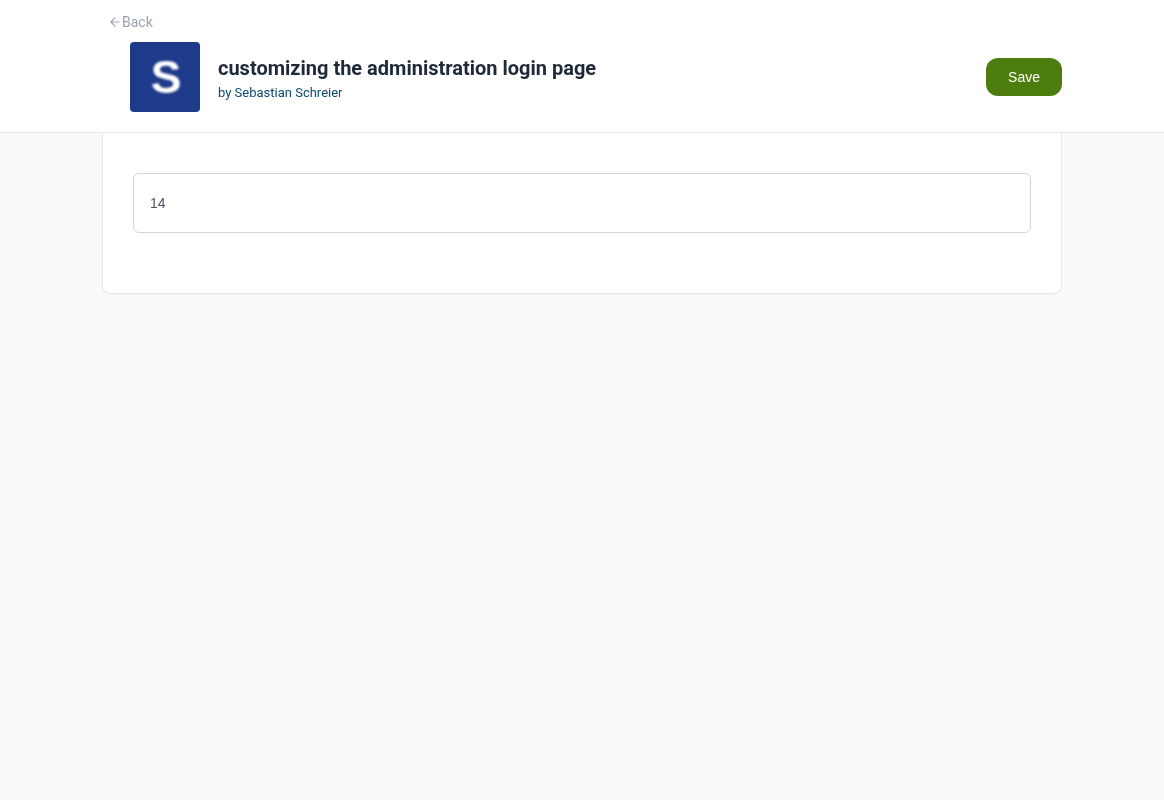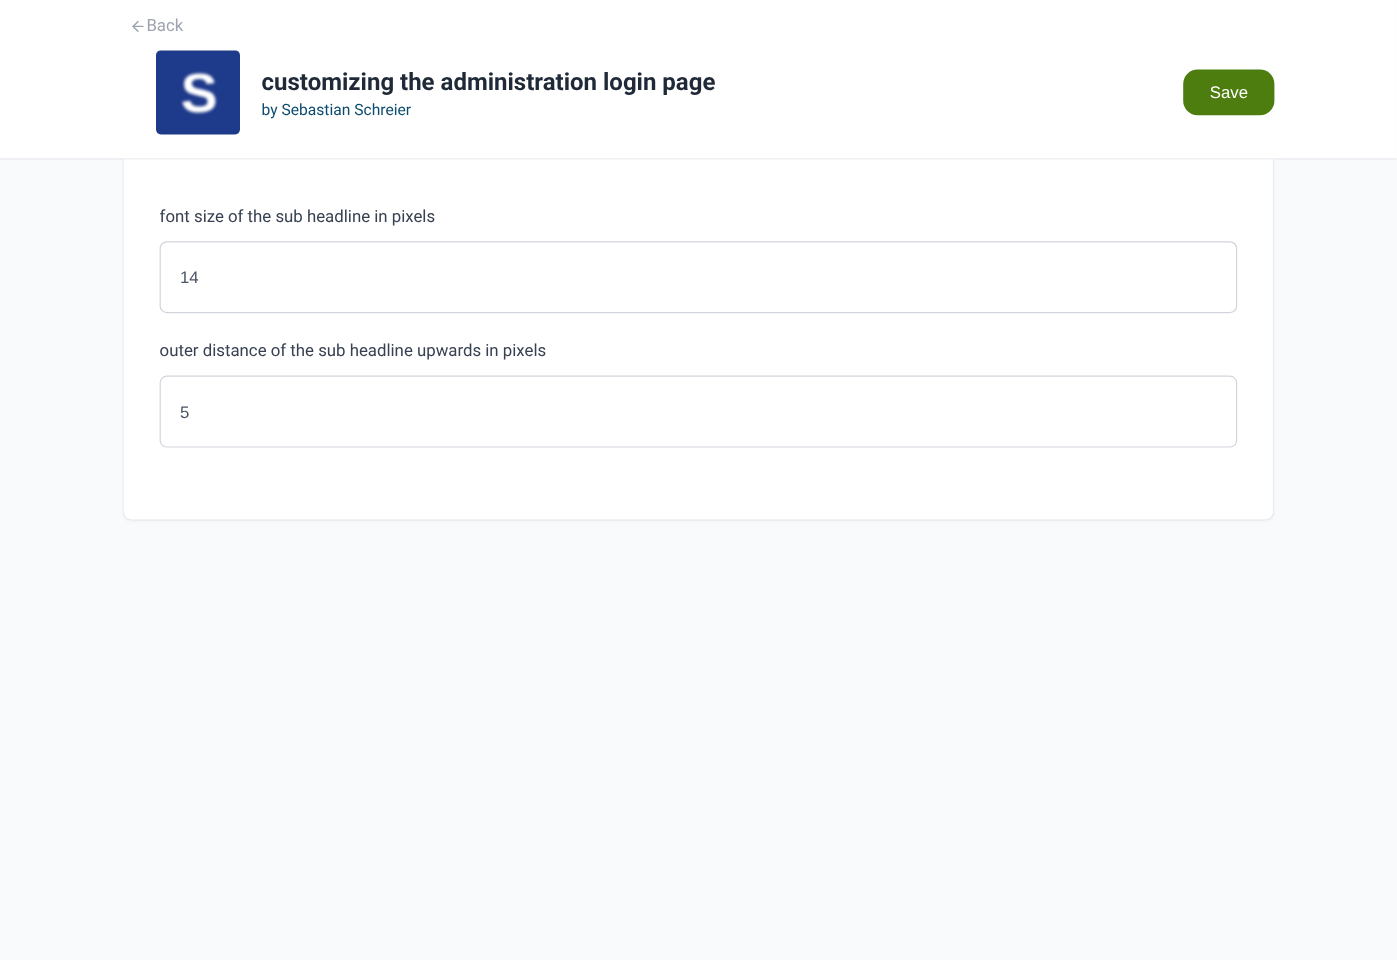--- a/index.html
+++ b/index.html
@@ -149,21 +149,16 @@
         <div class="byline">by Sebastian Schreier</div>
       </div>
       <button class="save-btn">Save</button>
     </div>
   </div>
 </div>
 
 <div class="content-wrap">
   <div class="card">
     <div class="form-group">
-      <label class="form-label">font size of the sub headline in pixels</label>
       <input type="text" class="form-input" value="14" style="">
-    </div>
-    <div class="form-group">
-      <label class="form-label">outer distance of the sub headline upwards in pixels</label>
-      <input type="text" class="form-input" value="5" style="">
     </div>
   </div>
 </div>
 
 </body></html>

